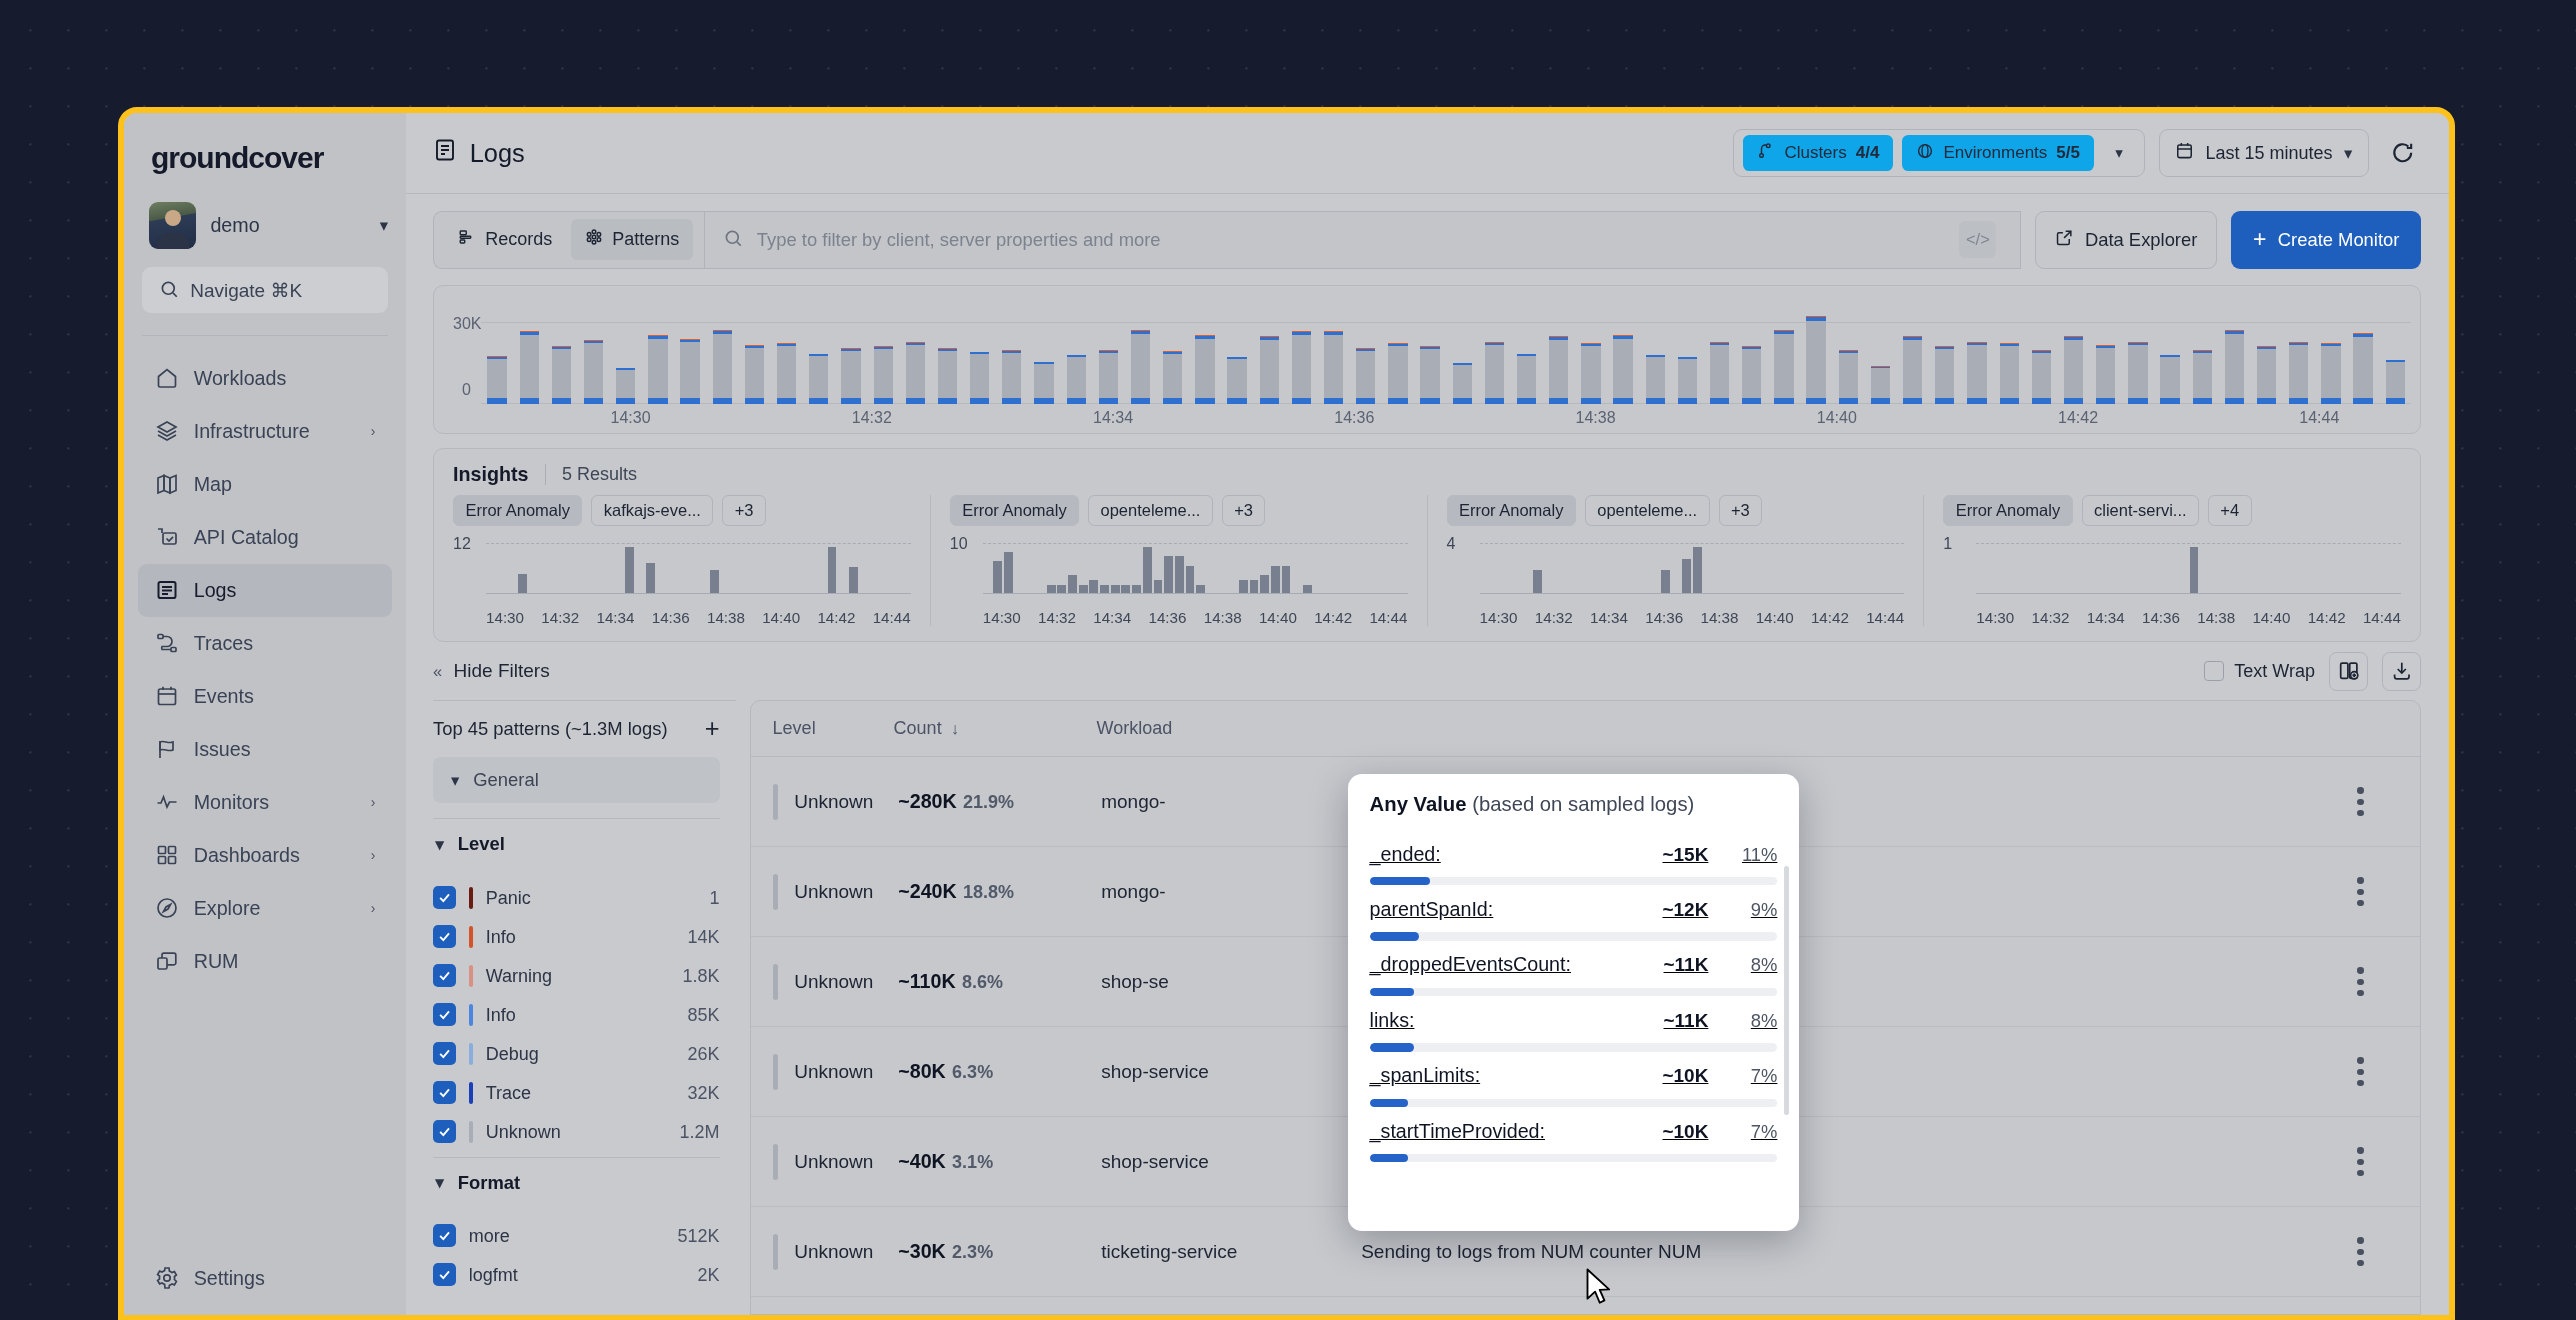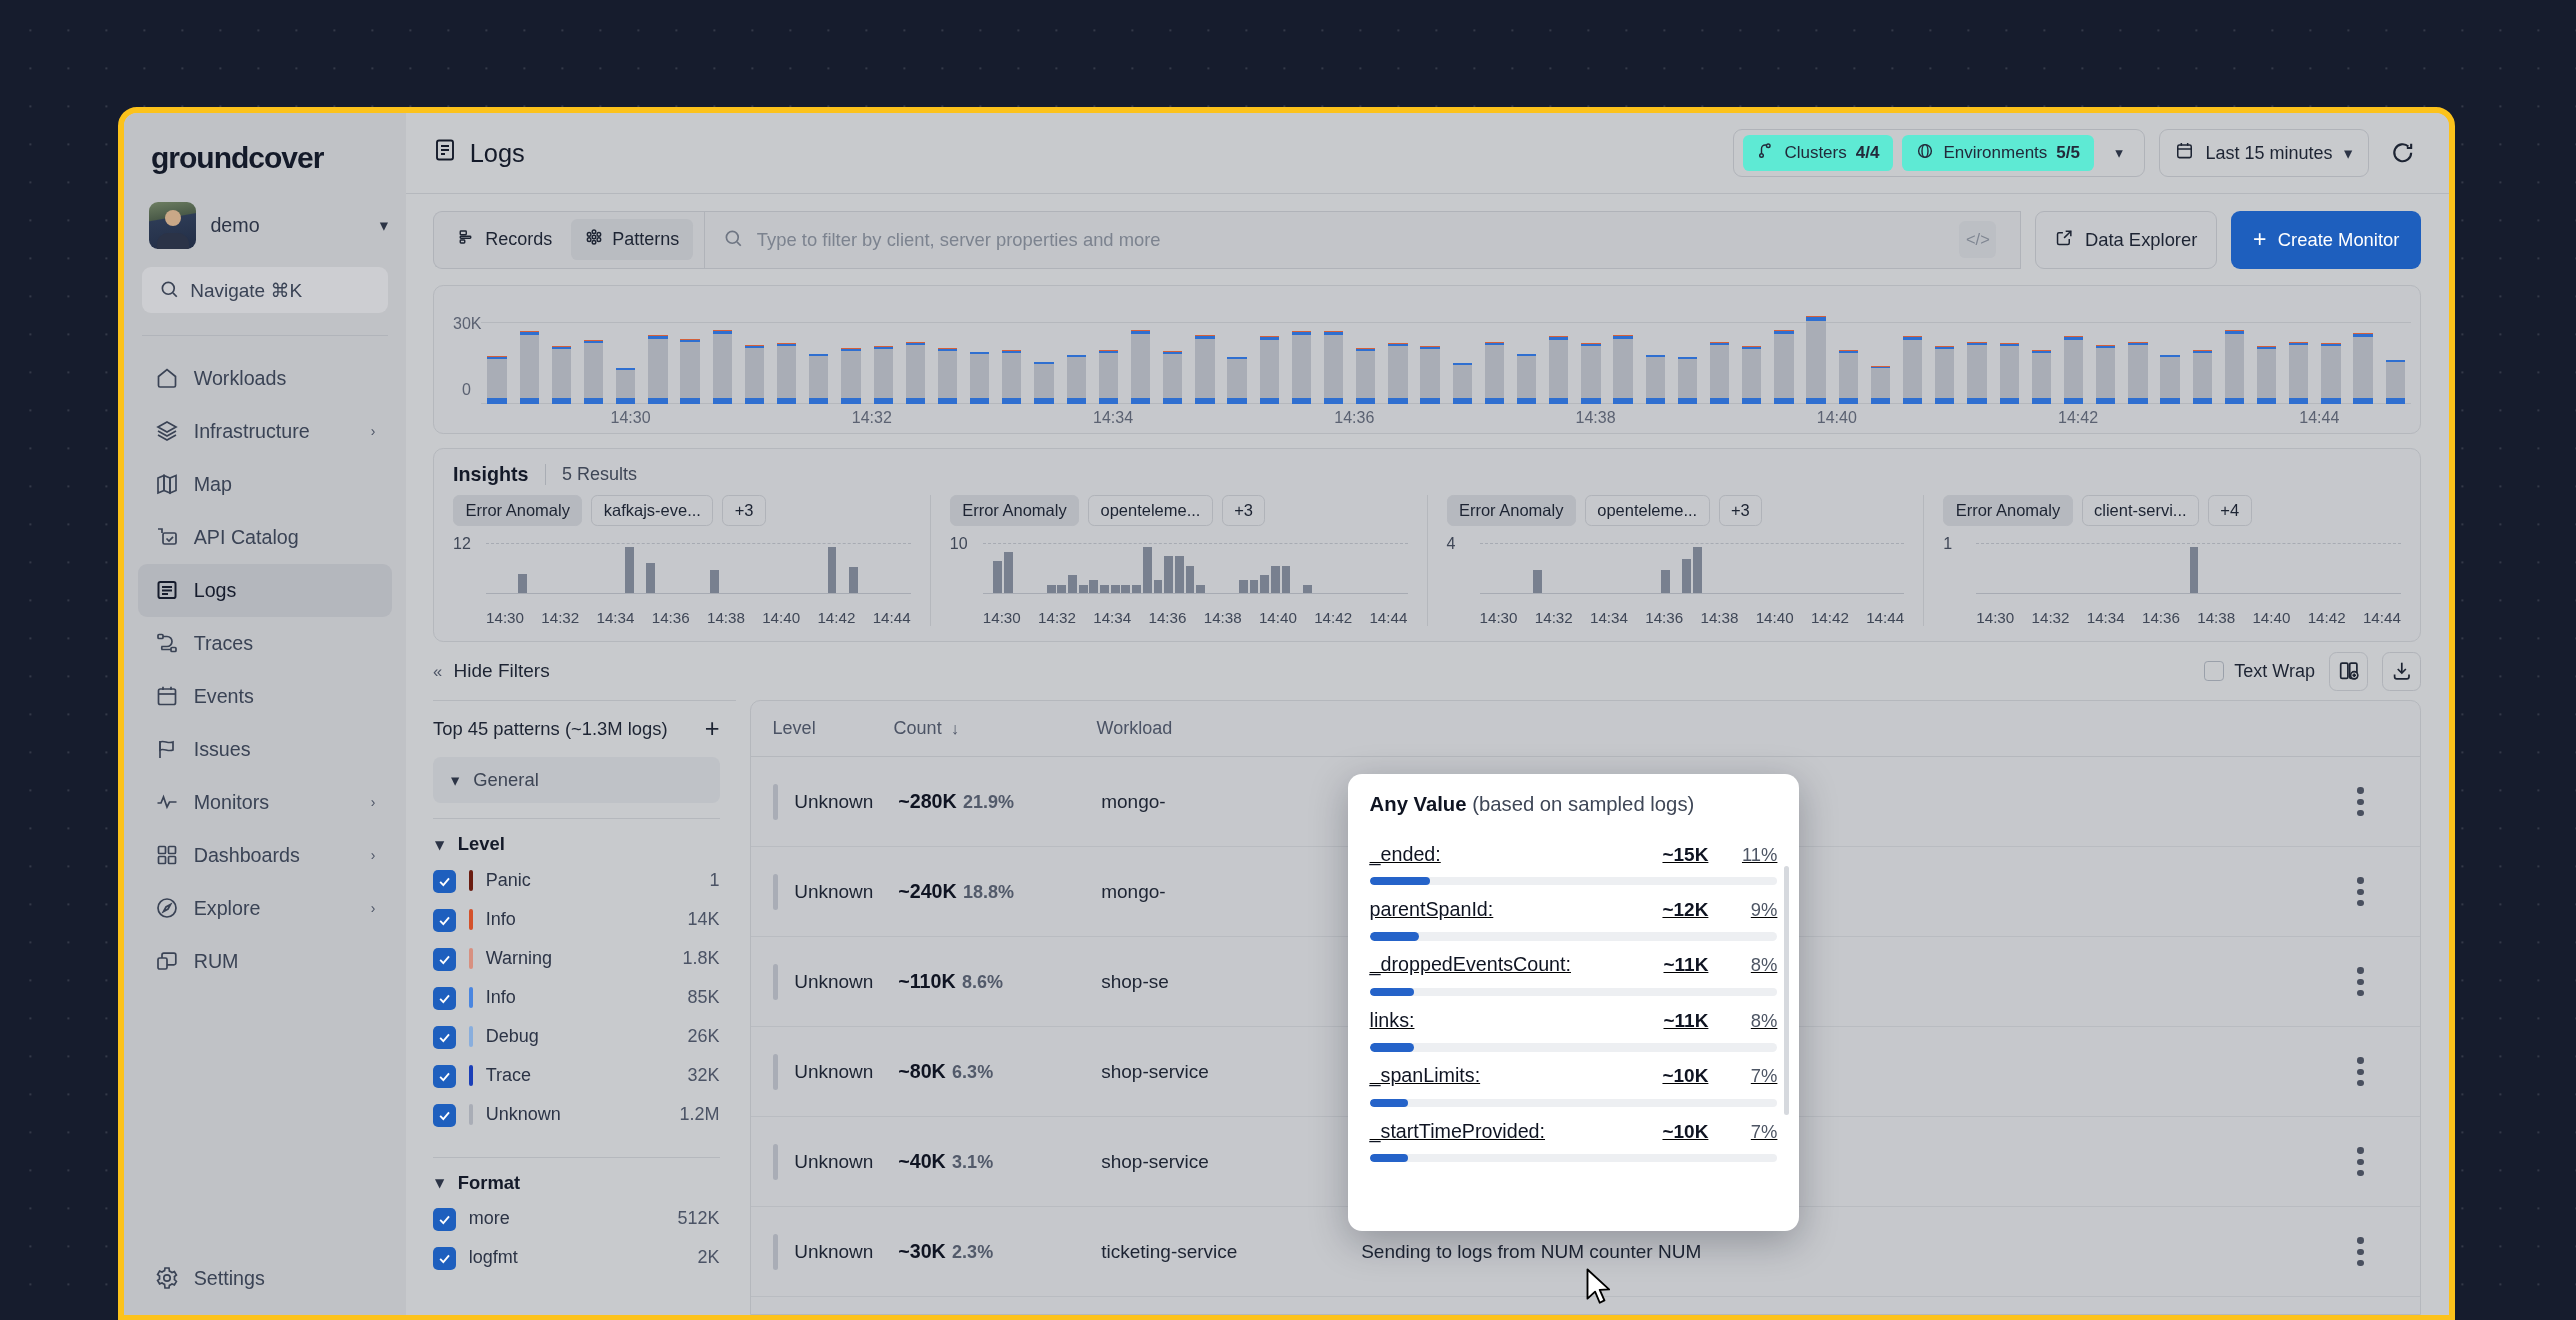--- a/index.html
+++ b/index.html
@@ -92,21 +92,21 @@
   }
   .page-title { display:flex; align-items:center; gap:12.7px; font-size:25.4px; color:#141a29; }
   .page-title svg { width:24px; height:24px; stroke:#141a29; stroke-width:1.9; fill:none; }
   .spacer { flex:1; }
   .pillgroup {
     display:flex; align-items:center; gap:9px;
     border:0.6px solid #b0b3b9; border-radius:9px; padding:6.3px 9px; height:48px;
   }
   .pill {
     display:flex; align-items:center; gap:9px;
-    background:#5eead4; border-radius:6.3px; padding:0 14px; height:36px;
+    background:#0ea5e9; border-radius:6.3px; padding:0 14px; height:36px;
     font-size:17px; color:#222a3b; white-space:nowrap;
   }
   .pill b { font-weight:700; }
   .pill svg { width:18px; height:18px; stroke:#222a3b; stroke-width:1.9; fill:none; }
   .ic-btn {
     display:flex; align-items:center; justify-content:center;
     width:32px; height:36px; color:#2c3446; font-size:15.2px;
   }
   .timebox {
     display:flex; align-items:center; gap:11.4px;
@@ -192,21 +192,21 @@
   .hide-f .dchev { font-size:16.5px; color:#4b5365; }
   .hr { height:0.6px; background:#b5b8bd; }
   .pat-row { display:flex; align-items:center; height:56px; font-size:18.4px; color:#1d2433; }
   .pat-row .plus { margin-left:auto; font-size:25.4px; color:#1d2433; line-height:1; padding-right:16.5px; }
   .group {
     background:#bfc2c7; border-radius:7.6px; height:46px; display:flex;
     align-items:center; gap:14px; padding:0 18px; font-size:18.4px; color:#3d4555;
     margin-right:16.5px;
   }
   .sec-title { display:flex; align-items:center; gap:14px; font-size:18.4px; font-weight:700; color:#141a29; padding: 0 0 0 2.5px; height:51px; }
-  .frow { display:flex; align-items:flex-start; height:39px; gap:12.7px; padding-right:16.5px; }
+  .frow { display:flex; align-items:flex-end; height:39px; gap:12.7px; padding-right:16.5px; }
   .cb { width:23px; height:23px; border-radius:5.1px; background:#1e5fbe; display:flex; align-items:center; justify-content:center; flex:0 0 23px; }
   .cb svg { width:15.2px; height:15.2px; stroke:#fff; stroke-width:3; fill:none; }
   .lvlbar { width:4.4px; height:21.6px; border-radius:2.5px; flex:0 0 4.4px; }
   .frow .fl { font-size:18px; color:#2c3446; }
   .frow .fc { margin-left:auto; font-size:18px; color:#4b5365; }
 
   
   .tablewrap { flex:1; min-width:0; padding: 0 28px 0 14px; display:flex; flex-direction:column; }
   .tbar { height:58px; display:flex; align-items:center; justify-content:flex-end; gap:14px; }
   .twrap-lbl { display:flex; align-items:center; gap:10.2px; font-size:18px; color:#1d2433; }

